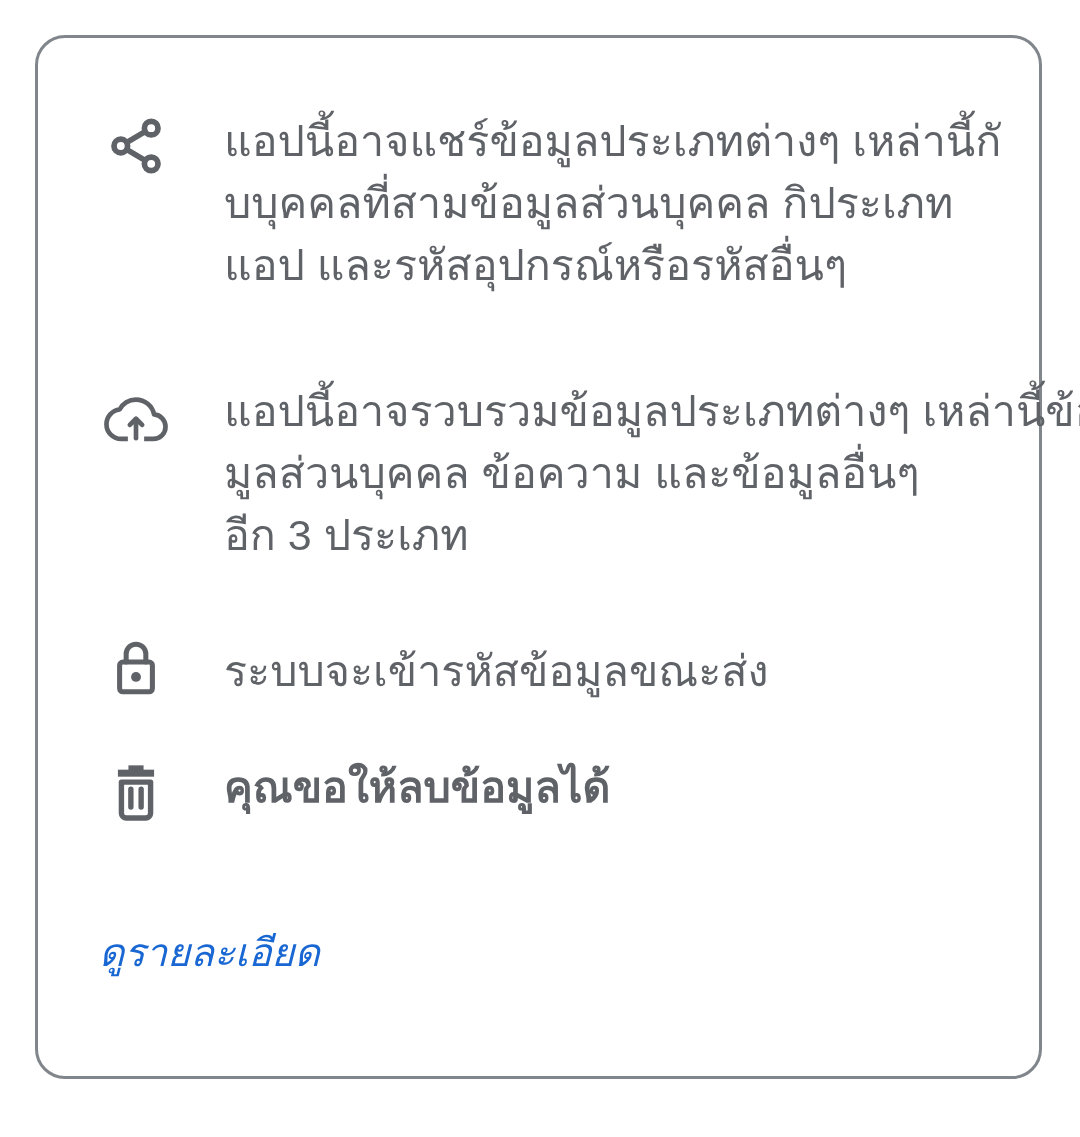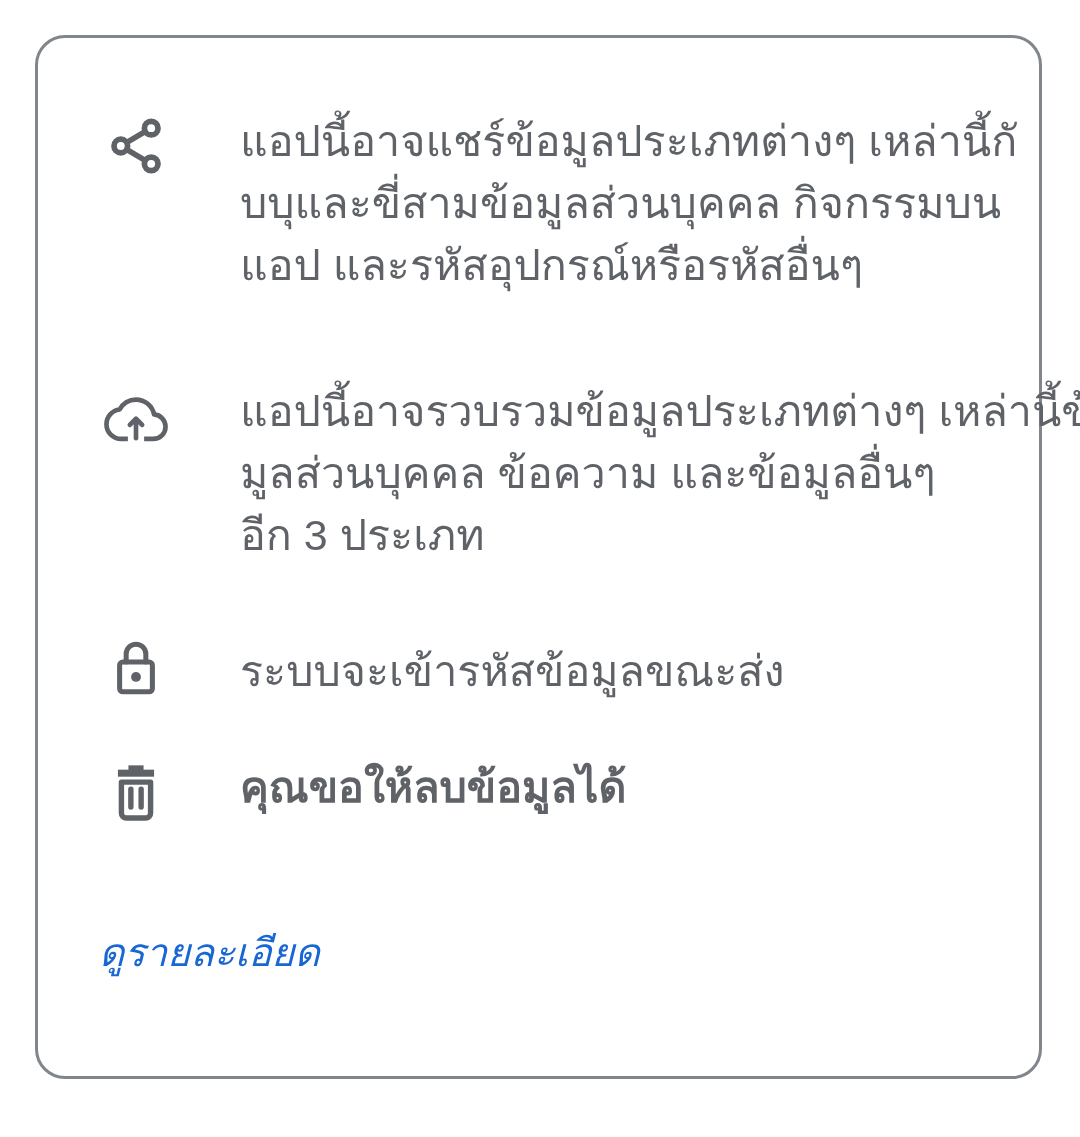--- a/index.html
+++ b/index.html
@@ -37,21 +37,21 @@
   .icon-box {
     flex: none;
     width: 64px;
     display: flex;
     justify-content: center;
   }
   .icon-box svg {
     display: block;
   }
   .text-block {
-    margin-left: 72px;
+    margin-left: 56px;
     color: #5f6368;
     font-size: 43px;
     line-height: 62px;
     white-space: nowrap;
   }
   .row1 { top: 72px; }
   .row2 { top: 342px; }
   .row3 { top: 602px; }
   .row4 { top: 718px; font-weight: bold; }
   .row1 .icon-box { margin-top: 4px; }
@@ -90,21 +90,21 @@
             <circle cx="6.3" cy="12" r="2.55"></circle>
             <circle cx="17.7" cy="5.3" r="2.55"></circle>
             <circle cx="17.7" cy="18.7" r="2.55"></circle>
             <path d="M8.6 10.65 15.4 6.6"></path>
             <path d="M8.6 13.35 15.4 17.4"></path>
           </g>
         </svg>
       </div>
       <div class="text-block">
         <div>แอปนี้อาจแชร์ข้อมูลประเภทต่างๆ เหล่านี้กั</div>
-        <div>บบุและขี่สามข้อมูลส่วนบุคคล กิจกรรมบน</div>
+        <div>บบุคคลที่สามข้อมูลส่วนบุคคล กิประเภท</div>
         <div>แอป และรหัสอุปกรณ์หรือรหัสอื่นๆ</div>
       </div>
     </div>
 
     <div class="row row2">
       <div class="icon-box">
         <svg width="76" height="56" viewBox="-1 2.8 26 19">
           <path class="stroke-icon" stroke-width="1.9" d="M19.35 10.04A7.49 7.49 0 0 0 12 4C9.11 4 6.6 5.64 5.35 8.04A5.994 5.994 0 0 0 0 14c0 3.31 2.69 6 6 6h13c2.76 0 5-2.24 5-5 0-2.64-2.05-4.78-4.65-4.96z"></path>
           <path d="M8.7 20h6.6" stroke="#ffffff" stroke-width="2.6" fill="none"></path>
           <g class="stroke-icon" stroke-width="1.9">

